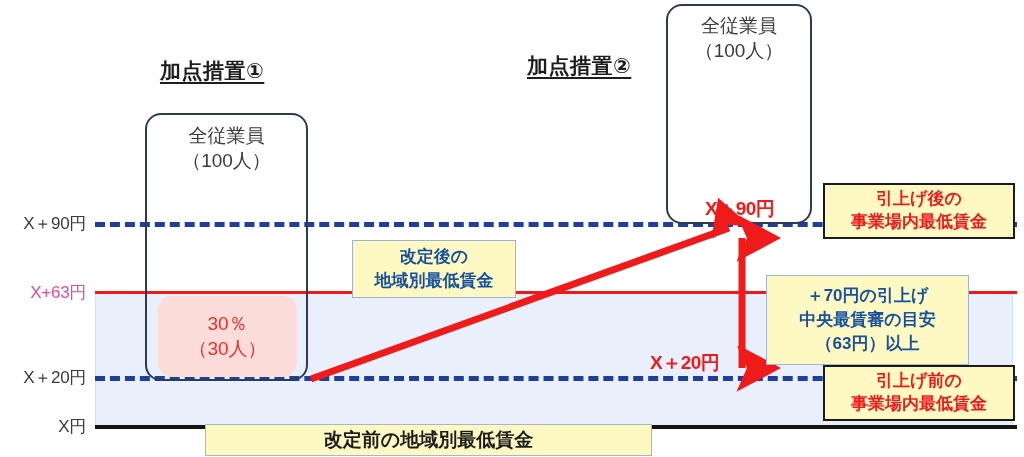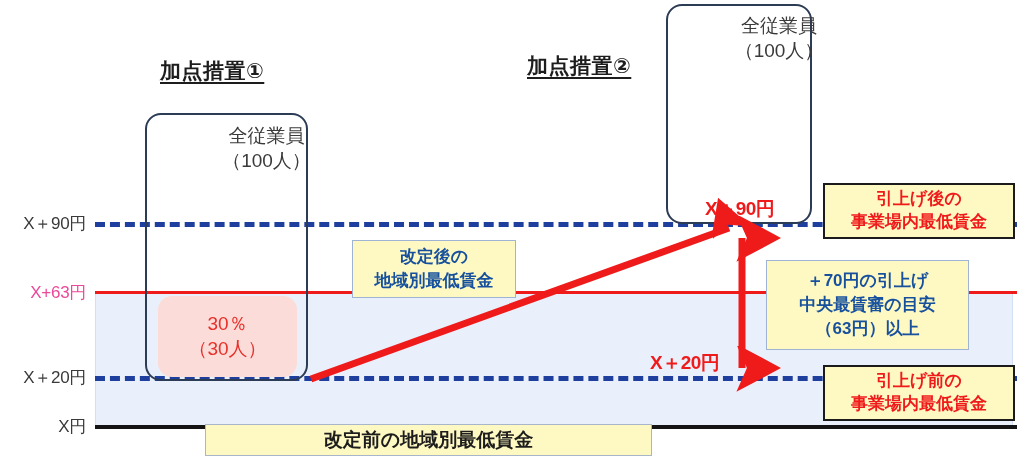--- a/index.html
+++ b/index.html
@@ -65,21 +65,20 @@
     border-radius:16px;
     background:transparent;
     box-sizing:border-box;
   }
   .groupbox-label{
     font-size:19px;
     color:#3a3a3a;
     text-align:center;
     line-height:1.32;
     white-space:nowrap;
-    padding-left:40px;
   }
 
   
   .pinkbox{
     background:#fbdcd8;
     border-radius:14px;
     box-sizing:border-box;
     display:flex;
     flex-direction:column;
     align-items:center;
@@ -197,21 +196,21 @@
     <line x1="311" y1="379" x2="729" y2="228" stroke="#ef1b1b" stroke-width="7" marker-end="url(#arrowHeadDiag)"></line>
 
     <line x1="742" y1="238" x2="742" y2="368" stroke="#ef1b1b" stroke-width="7" marker-start="url(#arrowHeadUp)" marker-end="url(#arrowHeadUp)"></line>
   </svg>
 
   <div class="abs callout blue" style="left:325px;top:240px;width:164px;height:58px;margin-left:27px;">
     <div>改定後の</div>
     <div>地域別最低賃金</div>
   </div>
 
-  <div class="abs callout blue" style="left:766px;top:260px;width:203px;height:90px;">
+  <div class="abs callout blue" style="left:766px;top:275px;width:203px;height:90px;">
     <div>＋70円の引上げ</div>
     <div>中央最賃審の目安</div>
     <div>（63円）以上</div>
   </div>
 
   <div class="abs callout redbox" style="left:823px;top:183px;width:192px;height:56px;">
     <div>引上げ後の</div>
     <div>事業場内最低賃金</div>
   </div>
 

